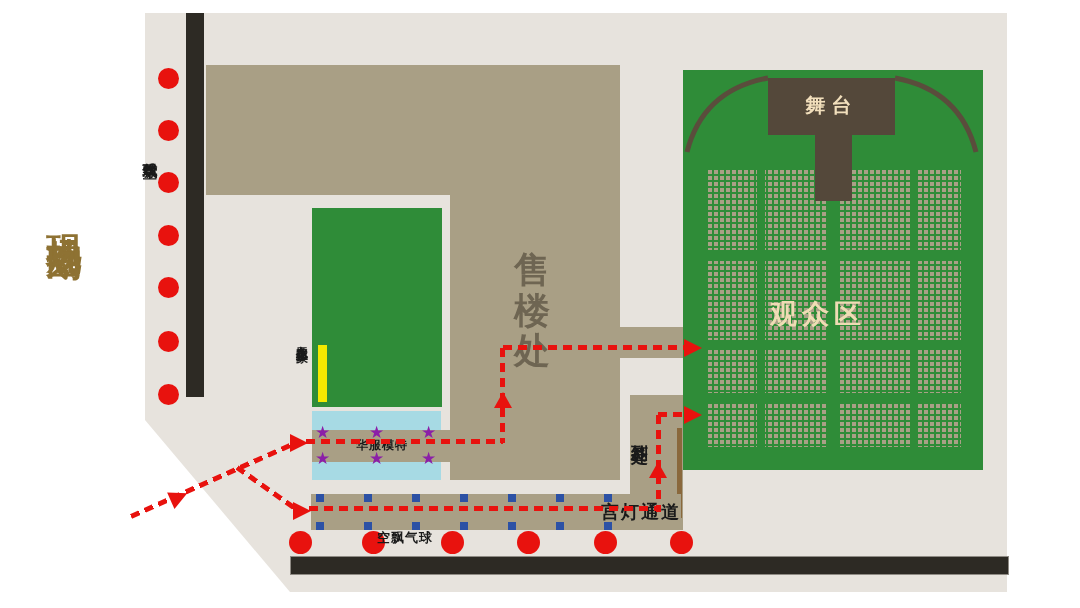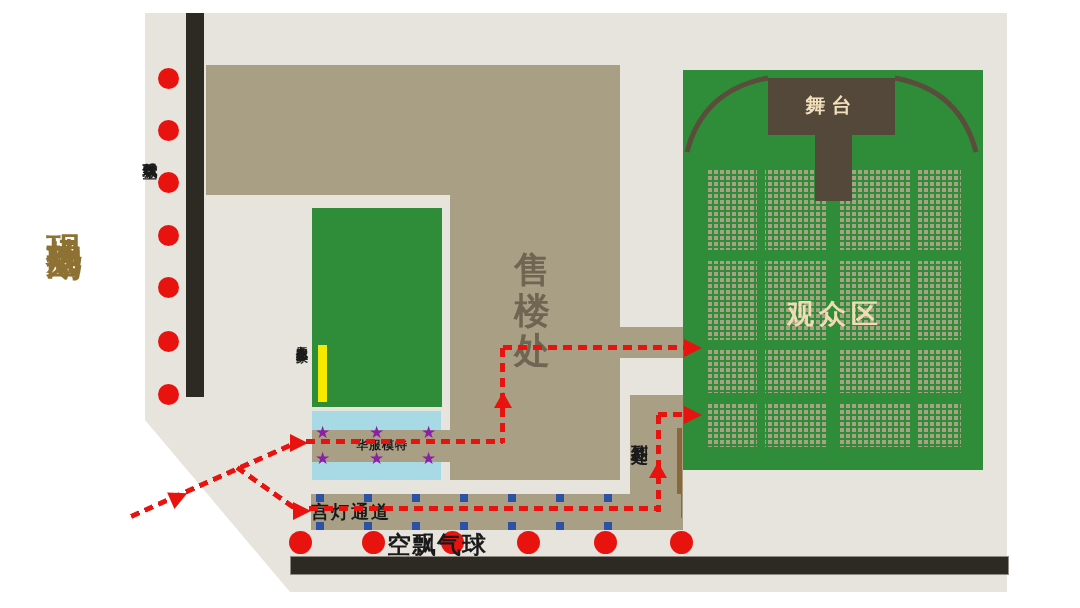--- a/index.html
+++ b/index.html
@@ -73,21 +73,21 @@
       repeating-linear-gradient(180deg, #a9a086 0 4px, #2f8c38 4px 6px);
   }
   .aisle{background:#2f8c38;}
   #aisle-v1{left:757px;top:170px;width:8px;height:277px;}
   #aisle-vc{left:826px;top:170px;width:13px;height:277px;}
   #aisle-v2{left:910px;top:170px;width:8px;height:277px;}
   #aisle-h1{left:708px;top:250px;width:253px;height:11px;}
   #aisle-h2{left:708px;top:340px;width:253px;height:8px;}
   #aisle-h3{left:708px;top:393px;width:253px;height:9px;}
   #audience-label{
-    left:770px;top:296px;width:130px;text-align:center;
+    left:770px;top:296px;width:130px;text-align:left;
     font-weight:bold;font-size:27px;letter-spacing:5px;color:#efdcb4;
   }
 
   
   #signin-label{
     left:629px;top:430px;width:22px;height:70px;
     writing-mode:vertical-rl;text-orientation:upright;
     font-weight:bold;font-size:17px;letter-spacing:2px;color:#1a1a1a;
   }
   #signin-line{left:677px;top:428px;width:5px;height:90px;background:#8a683c;}
@@ -95,36 +95,36 @@
   
   #models-blue{left:312px;top:411px;width:129px;height:69px;background:#a7dae4;}
   #models-label{
     left:312px;top:437px;width:140px;text-align:center;
     font-weight:bold;font-size:12px;letter-spacing:1px;color:#1a1a1a;
   }
   .star{color:#8b1fa8;font-size:17px;line-height:17px;width:17px;height:17px;text-align:center;}
 
   
   #lantern-label{
-    left:311px;top:500px;width:370px;text-align:left;
+    left:311px;top:500px;width:370px;text-align:right;
     font-weight:bold;font-size:18px;letter-spacing:2px;color:#1a1a1a;
   }
   .bluesq{width:8px;height:8px;background:#2c51a5;}
 
   
   .balloon{width:21px;height:21px;border-radius:50%;background:#e8120e;}
   .balloon-b{width:23px;height:23px;border-radius:50%;background:#e8120e;}
   #left-balloons-label{
     left:139px;top:151px;width:20px;height:72px;
     writing-mode:vertical-rl;text-orientation:upright;
     font-weight:bold;font-size:15px;color:#1a1a1a;
   }
   #bottom-balloons-label{
     left:377px;top:529px;width:120px;
-    font-weight:bold;font-size:24px;letter-spacing:1px;color:#1a1a1a;text-align:center;
+    font-weight:bold;font-size:13px;letter-spacing:1px;color:#1a1a1a;
   }
 
   
   .dash-h{height:5px;background:repeating-linear-gradient(90deg,#e8120e 0 9px,rgba(0,0,0,0) 9px 15px);}
   .dash-v{width:5px;background:repeating-linear-gradient(180deg,#e8120e 0 9px,rgba(0,0,0,0) 9px 15px);}
   .arrow-r{width:0;height:0;border-top:9px solid rgba(0,0,0,0);border-bottom:9px solid rgba(0,0,0,0);border-left:18px solid #e8120e;}
   .arrow-u{width:0;height:0;border-left:9px solid rgba(0,0,0,0);border-right:9px solid rgba(0,0,0,0);border-bottom:16px solid #e8120e;}
   #d1{left:131px;top:514px;width:179px;transform:rotate(-24.1deg);transform-origin:left center;}
   #d1-arrow{left:170px;top:488px;transform:rotate(-24deg);}
   #d1-end-arrow{left:290px;top:434px;}

